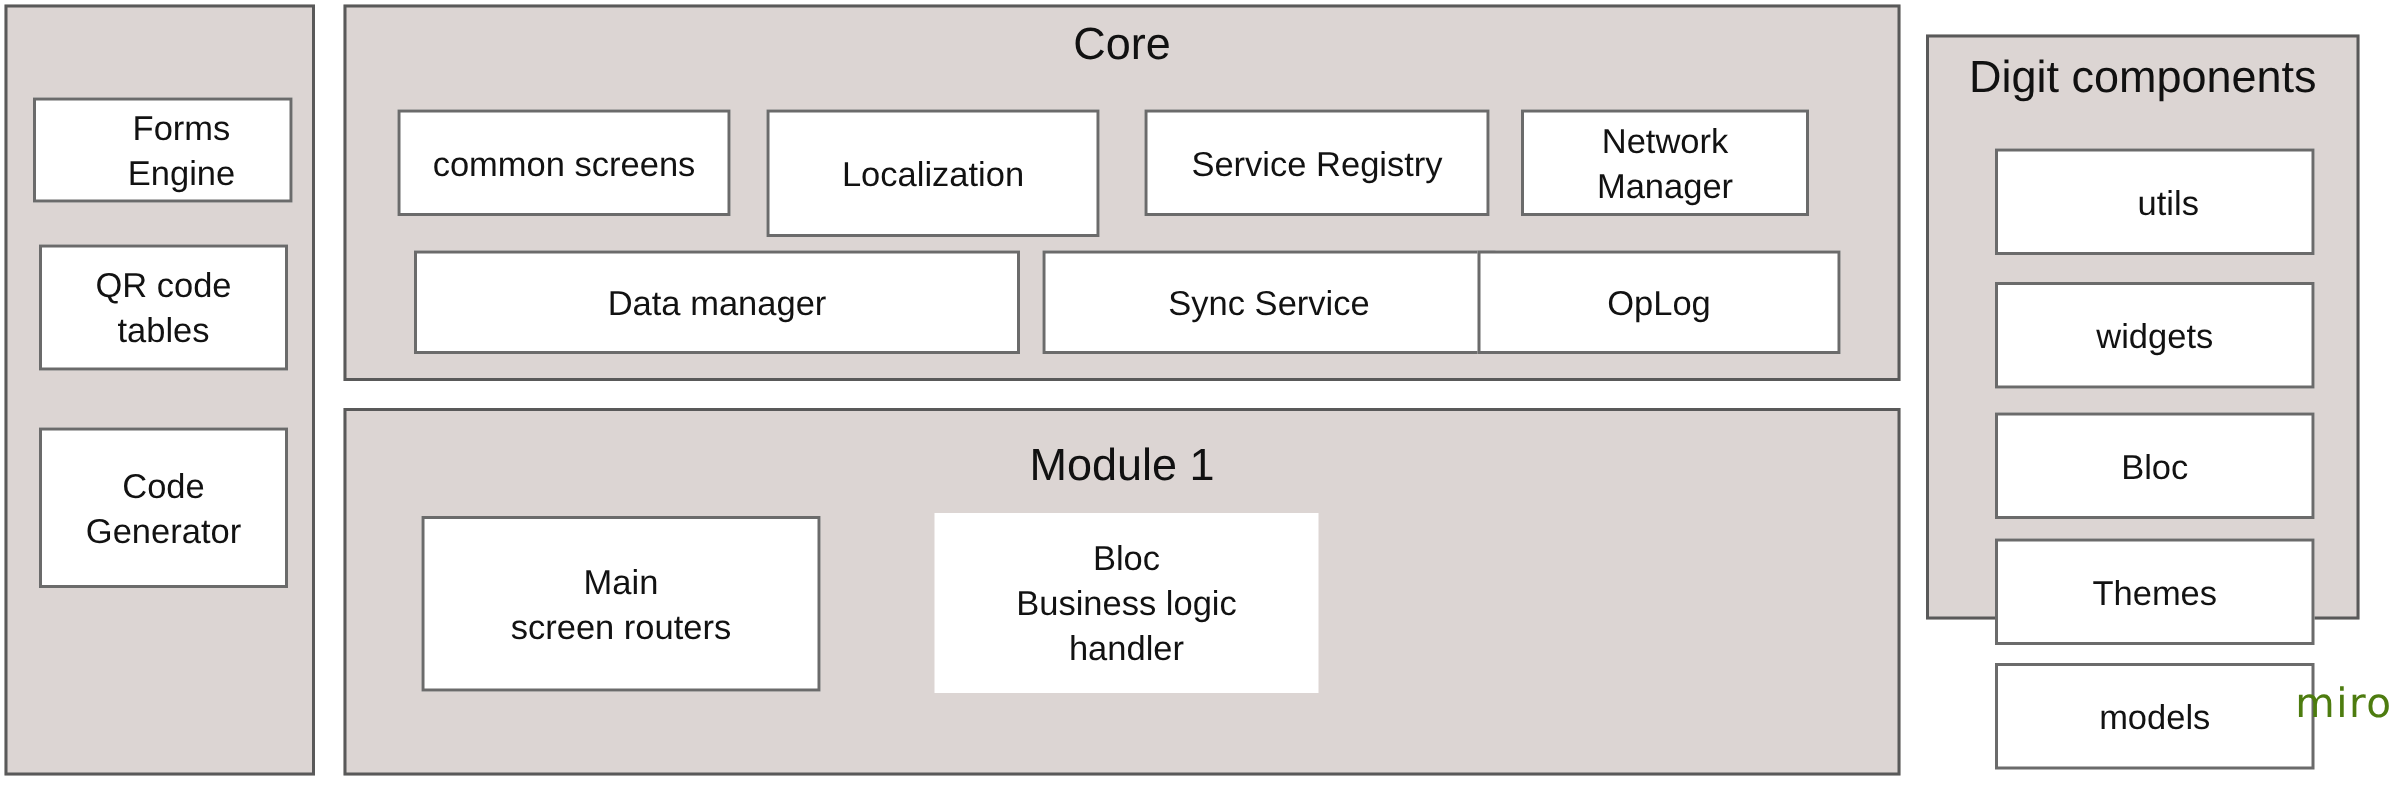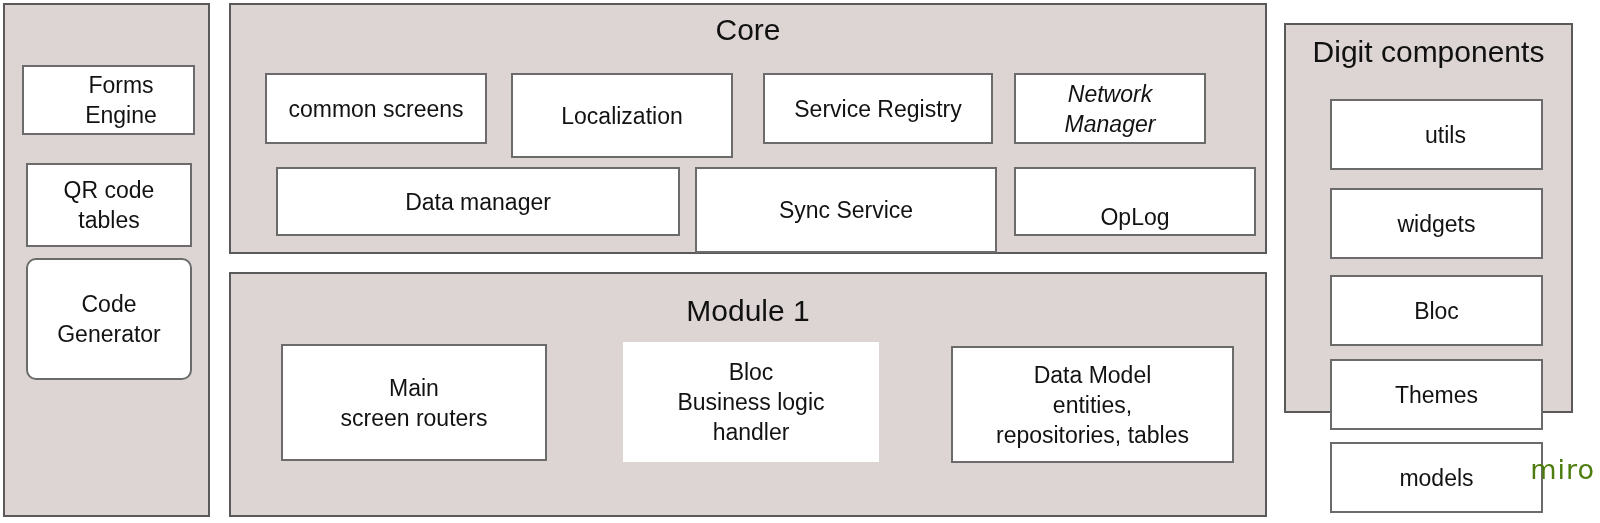--- a/index.html
+++ b/index.html
@@ -62,40 +62,40 @@
 
   
   #left-panel {
     left: 3px;
     top: 3px;
     width: 207px;
     height: 514px;
   }
   #node-forms-engine   { left: 17px; top: 60px;  width: 173px; height: 70px; padding-left: 31px; }
   #node-qr-scanner     { left: 21px; top: 158px; width: 166px; height: 84px; }
-  #node-code-generator { left: 21px; top: 253px; width: 166px; height: 122px; border-radius: 10px; }
+  #node-code-generator { left: 21px; top: 280px; width: 166px; height: 107px; }
 
   
   #core-panel {
     left: 229px;
     top: 3px;
     width: 1038px;
     height: 251px;
     padding-left: 14px;
   }
   #core-title { top: 8px; }
 
   #node-common-screens   { left: 34px;  top: 68px;  width: 222px; height: 71px; }
   #node-localization     { left: 280px; top: 68px;  width: 222px; height: 85px; }
   #node-service-registry { left: 532px; top: 68px;  width: 230px; height: 71px; }
-  #node-network-manager  { left: 783px; top: 68px;  width: 192px; height: 71px; font-style: italic; }
+  #node-network-manager  { left: 783px; top: 68px;  width: 192px; height: 71px; }
 
   #node-data-manager  { left: 45px;  top: 162px; width: 404px; height: 69px; }
-  #node-sync-service  { left: 464px; top: 162px; width: 302px; height: 86px; }
-  #node-oplog         { left: 783px; top: 162px; width: 242px; height: 69px; align-items: flex-end; }
+  #node-sync-service  { left: 464px; top: 162px; width: 302px; height: 69px; }
+  #node-oplog         { left: 754px; top: 162px; width: 242px; height: 69px; }
 
   
   #module1-panel {
     left: 229px;
     top: 272px;
     width: 1038px;
     height: 245px;
   }
   #module1-title { top: 20px; }
 
@@ -219,27 +219,20 @@
   </div>
 
   <div class="node noborder" id="node-bloc">
     <span class="lines">
       <span>Bloc</span>
       <span>Business logic</span>
       <span>handler</span>
     </span>
   </div>
 
-  <div class="node" id="node-data-model">
-    <span class="lines">
-      <span>Data Model</span>
-      <span>entities,</span>
-      <span>repositories, tables</span>
-    </span>
-  </div>
 
 </div>
 
 <div class="panel" id="right-panel">
 
   <div class="panel-title" id="digit-title">Digit components</div>
 
   <div class="node" id="node-utils">
     <span class="lines">
       <span>utils</span>

